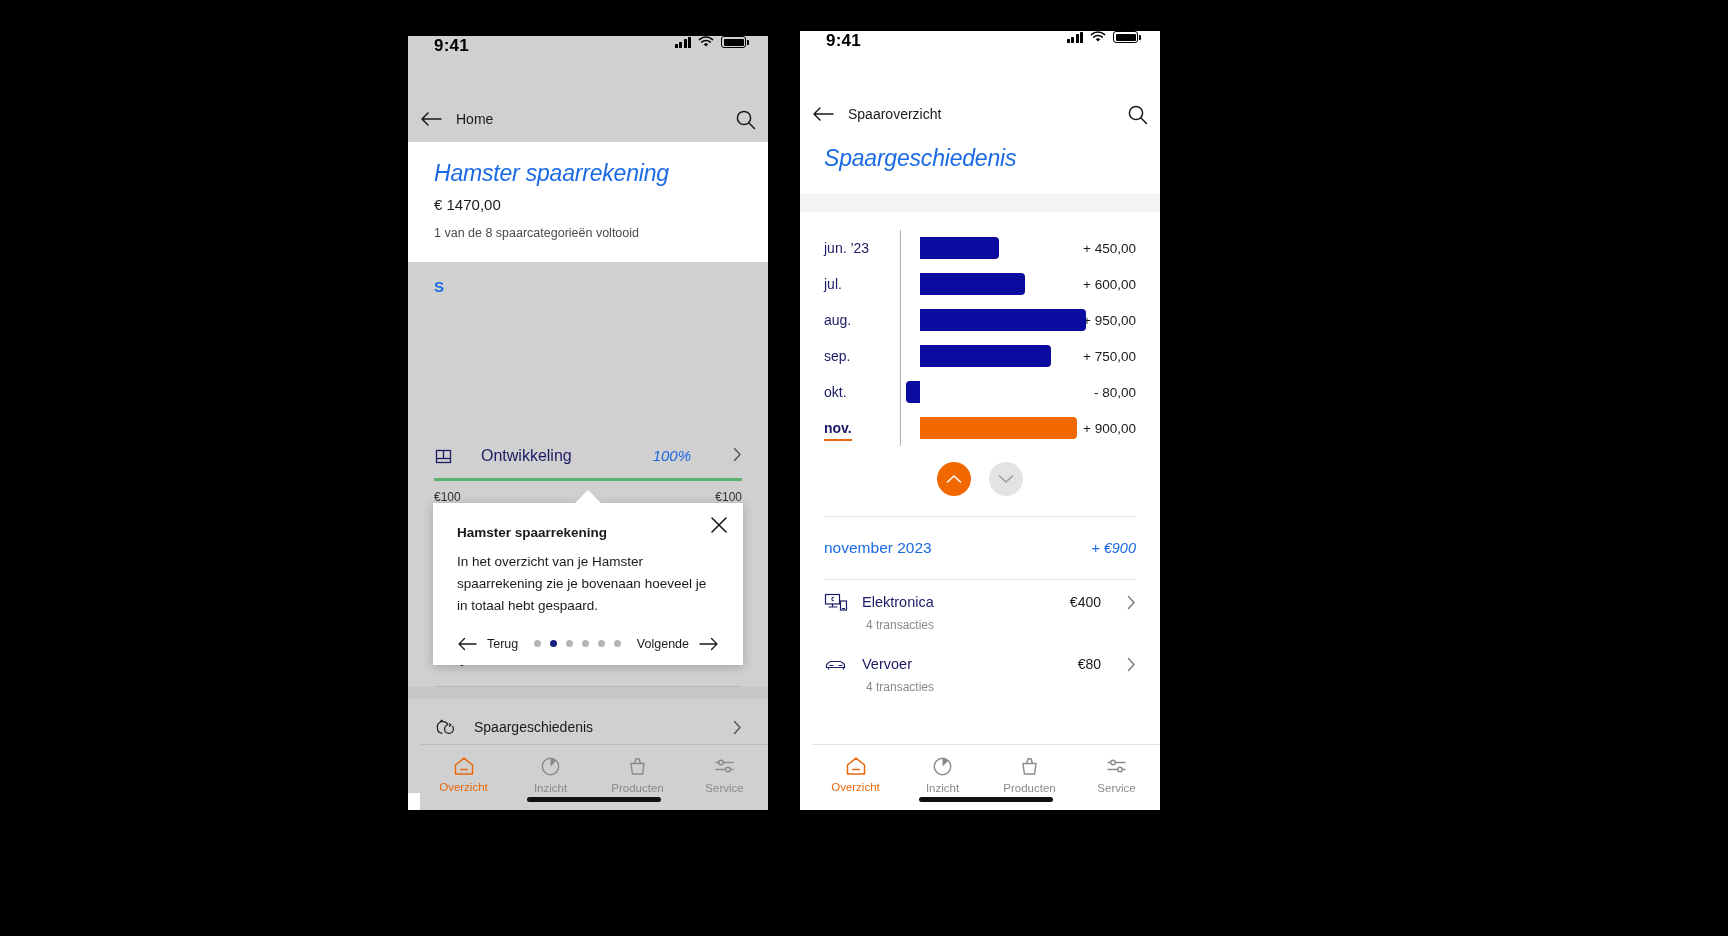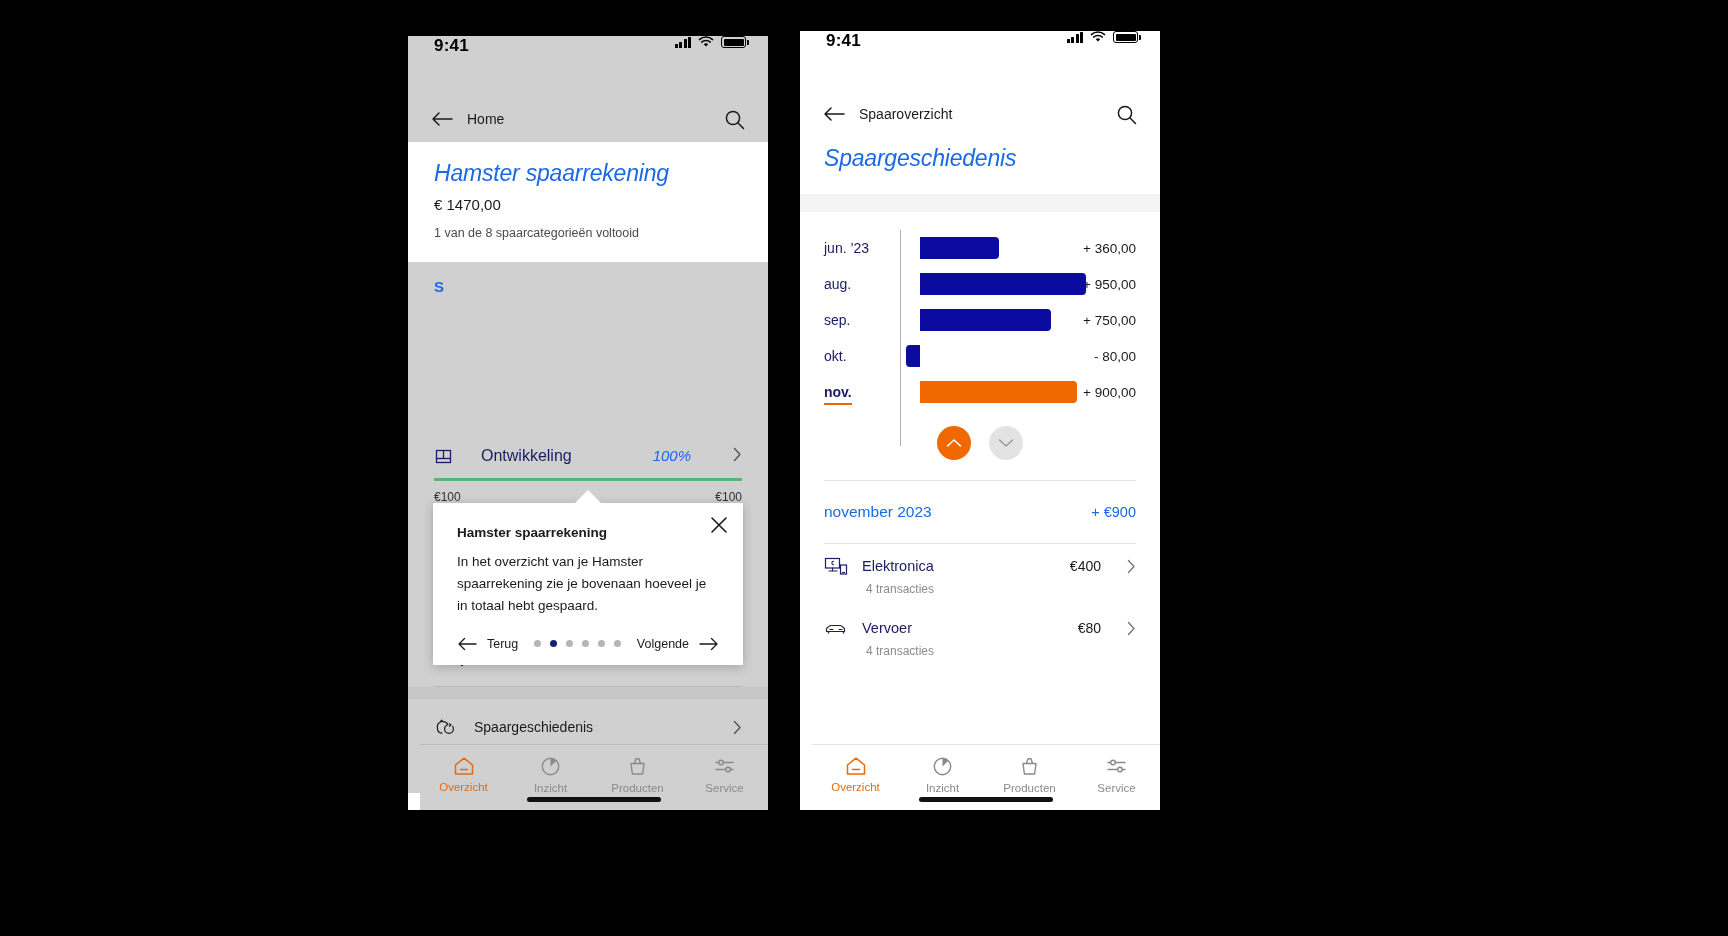--- a/index.html
+++ b/index.html
@@ -26,21 +26,21 @@
   .sb-icons { display: flex; align-items: center; gap: 7px; }
   .sig { display: flex; align-items: flex-end; gap: 1.5px; height: 11px; }
   .sig i { display:block; width: 3px; background:#000; border-radius:.5px; }
   .sig i:nth-child(1){height:4px} .sig i:nth-child(2){height:6px}
   .sig i:nth-child(3){height:8.5px} .sig i:nth-child(4){height:11px}
   .batt { width: 25px; height: 12px; border: 1.6px solid #000; border-radius: 3px; position: relative; }
   .batt::after { content:""; position:absolute; right:-3.5px; top:3px; width:2px; height:5px; background:#000; border-radius:0 1px 1px 0; }
   .batt i { position:absolute; left:1.5px; top:1.5px; bottom:1.5px; right:1.5px; background:#000; border-radius:1px; }
 
   
-  .navbar { height: 46px; display:flex; align-items:center; padding: 0 23px; justify-content: space-between; }
+  .navbar { height: 46px; display:flex; align-items:center; padding: 0 12px; justify-content: space-between; }
   .nav-back { display:flex; align-items:center; gap:14px; }
   .nav-title { font-size: 14px; color:#1a1a1a; }
   .spacer { flex: 1; }
   .icon-svg { display:block; }
 
   
   #phone-left .statusbar, #phone-left .navbar { background:#d0d0d0; }
   .acct-card { background:#fff; padding: 18px 26px 22px; }
   .acct-name { font-size: 23px; font-style: italic; color:#1a69e5; font-weight: 400; letter-spacing:-.2px; }
   .acct-amount { font-size: 15px; color:#1a1a1a; margin-top: 9px; }
@@ -112,21 +112,21 @@
   .cr-amount { width: 92px; text-align:right; font-size: 13.5px; color:#1a1a1a; flex-shrink:0; }
 
   .chart-nav { display:flex; justify-content:center; gap:18px; padding: 16px 0 20px; }
   .circ { width: 34px; height: 34px; border-radius:50%; display:flex; align-items:center; justify-content:center; }
   .circ.up { background:#f26800; }
   .circ.down { background:#e3e3e3; }
 
   .sec-divider { height:1px; background:#e2e2e2; margin: 0 24px; }
   .month-head { display:flex; align-items:center; justify-content:space-between; padding: 22px 24px; }
   .mh-label { font-size: 15.5px; color:#1a69e5; }
-  .mh-amount { font-size: 14.5px; color:#1a69e5; }
+  .mh-amount { font-size: 14.5px; font-style: italic; color:#1a69e5; }
 
   .txn { padding: 12px 24px 10px; }
   .txn-top { display:flex; align-items:center; gap:14px; }
   .txn-name { font-size: 14.5px; color:#1b1b66; flex:1; }
   .txn-amount { font-size: 14px; color:#1a1a1a; }
   .txn-chev { margin-left: 12px; }
   .txn-sub { font-size: 12px; color:#8a8a8a; margin-top: 6px; margin-left: 42px; }
 </style>
 </head>
 <body>
@@ -353,21 +353,28 @@
     <div class="grey-strip"></div>
 
     <div class="chart">
       <div class="chart-axis" id="chart-axis" style="height: 216px;"></div>
       <div id="chart-rows">
           <div class="chart-row">
             <span class="cr-month">jun. ’23</span>
             <div class="cr-track">
               <div class="cr-bar" style="width: 78.6316px;"></div>
             </div>
-            <span class="cr-amount">+ 360,00</span>
+            <span class="cr-amount">+ 450,00</span>
+          </div>
+          <div class="chart-row">
+            <span class="cr-month">jul.</span>
+            <div class="cr-track">
+              <div class="cr-bar" style="width: 104.842px;"></div>
+            </div>
+            <span class="cr-amount">+ 600,00</span>
           </div>
           <div class="chart-row">
             <span class="cr-month">aug.</span>
             <div class="cr-track">
               <div class="cr-bar" style="width: 166px;"></div>
             </div>
             <span class="cr-amount">+ 950,00</span>
           </div>
           <div class="chart-row">
             <span class="cr-month">sep.</span>

